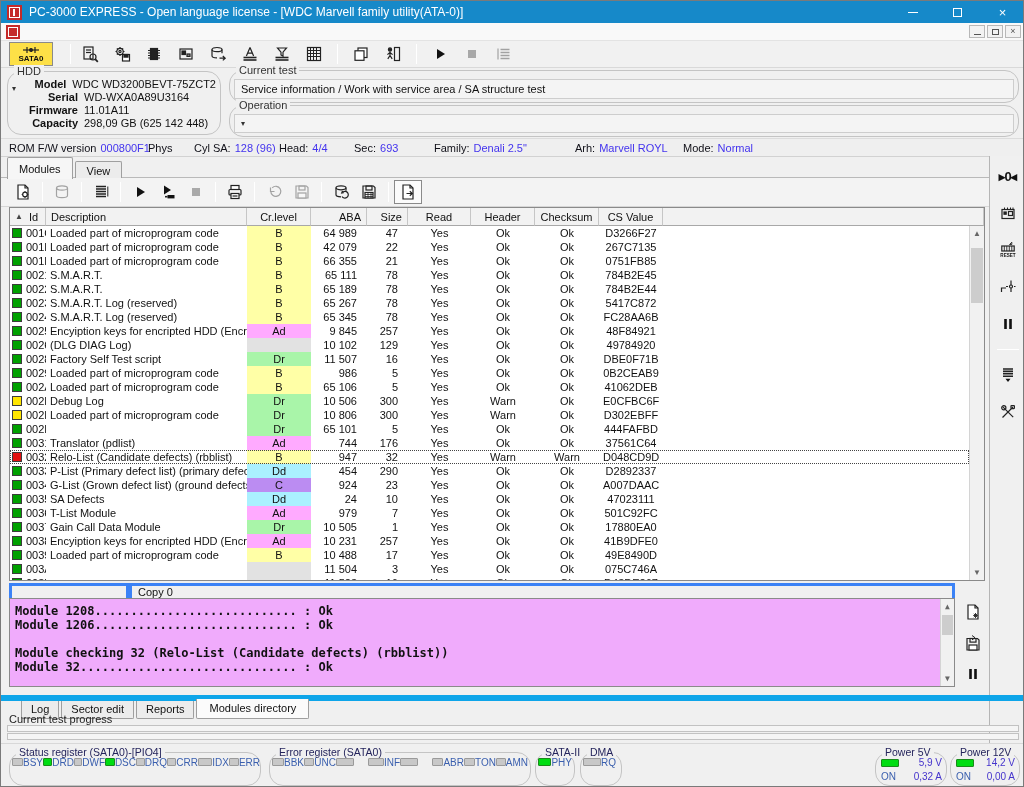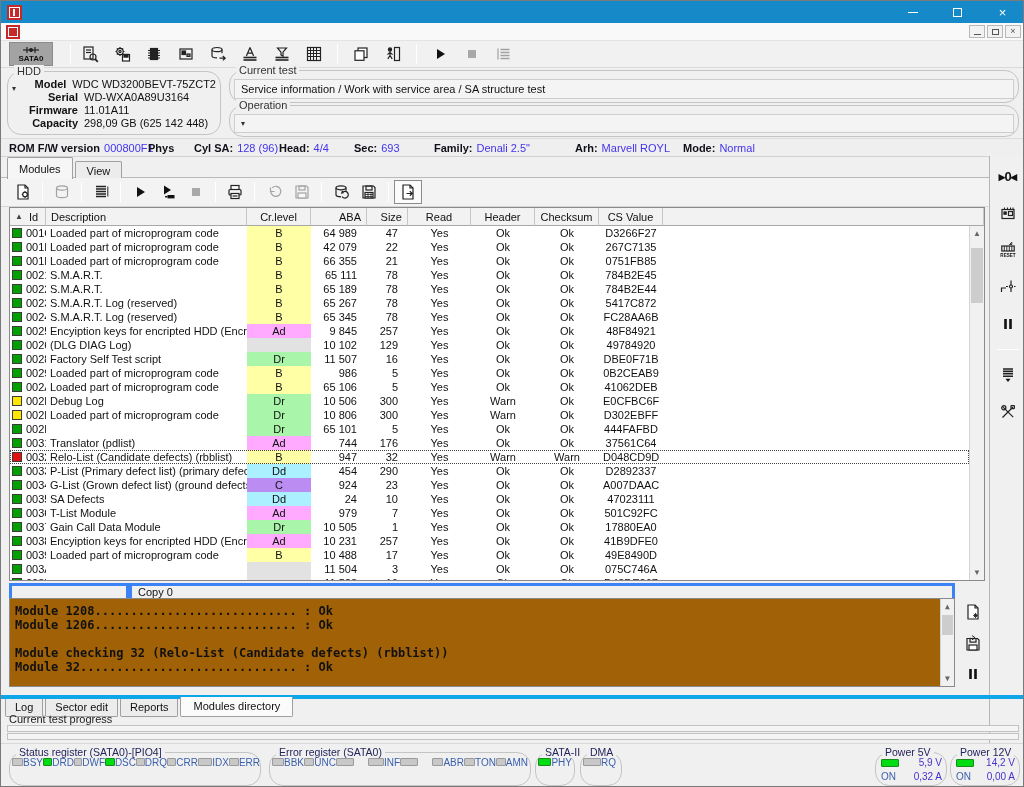--- a/index.html
+++ b/index.html
@@ -26,46 +26,46 @@
 .mdi-btn{width:16px;height:13px;border:1px solid #b8b8b8;background:#f2f2f2;display:flex;align-items:center;justify-content:center;color:#555;font-size:9px;line-height:1}
 .mdi-sq{width:7px;height:6px;border:1px solid #555}
 .mdi-dash{width:7px;height:1px;background:#555;margin-top:5px}
 
 #maintoolbar{position:absolute;left:0;top:40px;width:1024px;height:27px;background:#f1f1f1;border-bottom:1px solid #d9d9d9;display:flex;align-items:center;padding-left:8px}
 .tool-sep{width:1px;height:20px;background:#cfcfcf;border-right:1px solid #fff;margin:0 5px}
 .tbtn{width:28px;height:24px;display:flex;align-items:center;justify-content:center;flex:0 0 auto}
 .tbtn.pressed{border:1px solid #8a8a8a;background:#fbfbfb}
 .tbtn.dis svg{opacity:.38}
 .icon svg{display:block}
-#sata-btn{width:44px;height:24px;border:1px solid #8a8a8a;background:#a3a3a3;display:flex;flex-direction:column;align-items:center;justify-content:center;margin-right:12px}
+#sata-btn{width:44px;height:24px;border:1px solid #8a8a8a;background:#fde047;display:flex;flex-direction:column;align-items:center;justify-content:center;margin-right:12px}
 #sata-btn .lbl{font-size:8px;font-weight:bold;line-height:1}
 
 #panelrow{position:absolute;left:0;top:67px;width:1024px;height:70px}
 .gbox{position:absolute;border:1px solid #c4c4c4;border-radius:14px}
 .gbox>.legend{position:absolute;top:-7px;left:6px;background:#f0f0f0;padding:0 3px;font-size:11px;color:#333;white-space:nowrap}
 #hdd-box{left:6px;top:3px;width:214px;height:64px}
 #hdd-drop{position:absolute;left:4px;top:12px;font-size:8px;color:#333}
 #hdd-fields{position:absolute;left:14px;top:6px;right:4px}
 .hdd-row{display:flex;line-height:13px}
 .hdd-row .l{width:62px;text-align:right;font-weight:bold;padding-right:6px;white-space:nowrap}
 .hdd-row .v{white-space:nowrap}
 #ct-box{left:228px;top:2px;width:790px;height:33px}
 #op-box{left:228px;top:37px;width:790px;height:32px}
 .sunken{position:absolute;left:4px;right:4px;top:8px;bottom:3px;border:1px solid #cdcdcd;background:#f4f4f4;display:flex;align-items:center;padding-left:6px}
 #op-drop{font-size:8px;color:#333}
 
 #infobar{position:absolute;left:0;top:137px;width:1024px;height:19px;background:#efefef;border-top:1px solid #dcdcdc;border-bottom:1px solid #d2d2d2}
 .ib{position:absolute;top:3px;white-space:nowrap}
-.ib .l{font-weight:bold;color:#101018}
+.ib .l{font-weight:normal;color:#101018}
 .ib .v{color:#4333ee;margin-left:4px}
 
 #tabsrow{position:absolute;left:0;top:156px;width:988px;height:21px;border-bottom:1px solid #b9b9b9;padding-left:6px}
 .tab{position:relative;display:inline-block;padding:3px 11px 4px;border:1px solid #9f9f9f;border-bottom:none;border-radius:2px 2px 0 0;background:#ececec;margin-right:2px;top:2px;font-size:11px}
 .tab.active{background:#f6f6f6;top:0;padding-top:5px;z-index:3}
-#bottomtabs{position:absolute;left:0;top:694px;width:1024px;height:18px;border-top:4px solid #0ea5e9;padding-left:4px}
+#bottomtabs{position:absolute;left:0;top:694px;width:1024px;height:18px;border-top:6px solid #0ea5e9;padding-left:20px}
 .btab{position:relative;display:inline-block;padding:2px 9px 3px;border:1px solid #9f9f9f;border-top:none;border-radius:0 0 2px 2px;background:#ececec;margin-right:2px;font-size:11px;top:-1px}
 .btab.active{background:#fbfbfb;padding:3px 12px 4px;z-index:3;top:-2px}
 #toolbar2{position:absolute;left:0;top:177px;width:988px;height:29px;background:#f3f3f3;border-bottom:1px solid #d6d6d6;display:flex;align-items:center;padding-left:8px}
 
 #tablewrap{position:absolute;left:8px;top:206px;width:976px;height:374px;border:1px solid #8a8a8a;background:#fff}
 .thead{display:grid;grid-template-columns:36px 201px 64px 56px 41px 63px 64px 64px 64px 1fr;height:18px;background:#f2f2f2}
 .th{border-right:1px solid #c6c6c6;border-bottom:1px solid #a8a8a8;display:flex;align-items:center;padding:0 5px;white-space:nowrap;overflow:hidden}
 .th.r{justify-content:flex-end}.th.c{justify-content:center}
 .sortarrow{font-size:8px;margin-right:6px;color:#444}
 .tbody{position:absolute;top:18px;left:0;right:15px;bottom:0;overflow:hidden}
@@ -75,21 +75,21 @@
 .td.r{text-align:right;padding-right:10px}.td.c{text-align:center}
 .td-id{display:flex;align-items:center;padding:0 0 0 2px}
 .stsq{width:10px;height:10px;border:1px solid #3c3c3c;margin-right:4px;flex:0 0 auto}
 .crcell{height:14px;text-align:center}
 .vscroll{position:absolute;top:18px;right:0;bottom:0;width:15px;background:#f1f1f1;border-left:1px solid #d4d4d4}
 .sbtn{position:absolute;left:0;width:14px;height:15px;background:#f1f1f1;color:#666;font-size:8px;display:flex;align-items:center;justify-content:center}
 .sthumb{position:absolute;left:1px;top:22px;width:12px;height:55px;background:#cdcdcd}
 
 #logheader{position:absolute;left:8px;top:582px;height:15px;display:flex}
 .seg{border:3px solid #3b82f6;background:#f0f0f0;height:30px;font-size:11px;line-height:13px;padding-left:6px}
-#logbox{position:absolute;left:8px;top:597px;width:946px;height:89px;border:1px solid #8a8a8a;background:#a16207;font-family:"DejaVu Sans Mono",monospace;font-size:12px;font-weight:bold;line-height:14px;padding:5px 18px 0 5px;overflow:hidden}
+#logbox{position:absolute;left:8px;top:597px;width:946px;height:89px;border:1px solid #8a8a8a;background:#f0abfc;font-family:"DejaVu Sans Mono",monospace;font-size:12px;font-weight:bold;line-height:14px;padding:5px 18px 0 5px;overflow:hidden}
 #logscroll{position:absolute;right:0;top:0;bottom:0;width:14px;background:#f1f1f1;border-left:1px solid #d4d4d4}
 #logbtns{position:absolute;left:958px;top:600px;width:28px;display:flex;flex-direction:column;gap:9px;align-items:center}
 .flatbtn{width:24px;height:22px;display:flex;align-items:center;justify-content:center}
 
 #rightdock{position:absolute;left:988px;top:155px;width:36px;height:632px;background:#f0f0f0;border-left:1px solid #b5b5b5;display:flex;flex-direction:column;align-items:center;padding-top:8px;gap:13px}
 .dockbtn{width:26px;height:24px;display:flex;align-items:center;justify-content:center}
 .dock-sep{width:22px;height:1px;background:#c9c9c9;border-bottom:1px solid #fff}
 .zero-glyph{font-size:13px;font-weight:bold;letter-spacing:-1px}
 
 #progresslabel{position:absolute;left:8px;top:712px;font-size:11px;color:#222}
@@ -104,20 +104,21 @@
 .ledlbl{font-size:10px;color:#3a5fae;margin-top:2px;line-height:1;white-space:nowrap}
 .pwr{position:absolute;left:5px;top:4px;right:4px;display:grid;grid-template-columns:20px 1fr;row-gap:3px;align-items:center}
 .pwr .volts,.pwr .amps{text-align:right;color:#4433cc;font-size:10px;white-space:nowrap}
 .pwr .state{color:#3a5fae;font-size:10px}
 </style>
 </head>
 <body>
 
 <div id="titlebar">
   <div class="appicon"></div>
+  <div id="title-text">PC-3000 EXPRESS - Open language license - [WDC Marvell family utility(ATA-0)]</div>
   <div class="tb-btns">
     <div class="tb-btn">
         <div class="glyph-min"></div>
       </div>
     <div class="tb-btn">
         <div class="glyph-max"></div>
       </div>
     <div class="tb-btn">
         <div class="glyph-close">×</div>
       </div>

